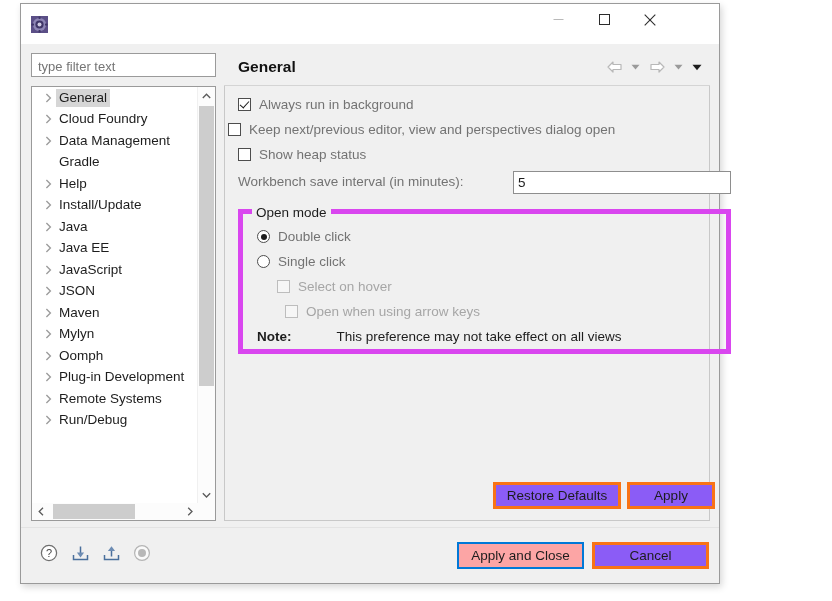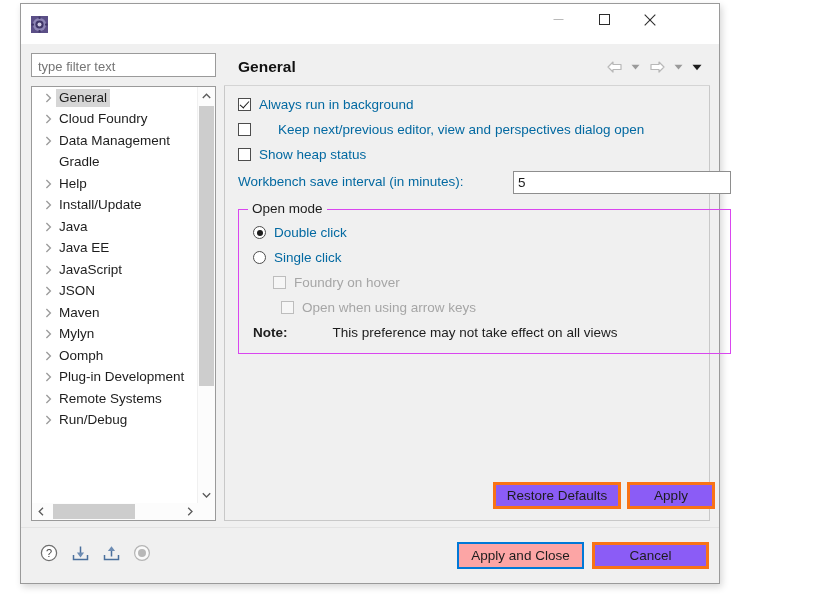--- a/index.html
+++ b/index.html
@@ -184,21 +184,21 @@
     position: absolute; left: 0; top: 33px; right: 0; bottom: 0;
     background: #f0f0f0;
     border: 1px solid #c8c8c8;
     border-top: 0;
     box-sizing: border-box;
   }
 
   .row {
     position: absolute;
     display: flex; align-items: center;
-    font-size: 13.5px; color: #0369a1;
+    font-size: 13.5px; color: #737373;
   }
 
   .cbox {
     width: 13px; height: 13px;
     border: 1px solid #4d4d4d;
     background: #fff;
     box-sizing: border-box;
     margin-right: 8px;
     position: relative;
     flex: none;
@@ -241,21 +241,21 @@
     font-family: "Liberation Sans", sans-serif;
     font-size: 13.5px;
     color: #1d1d1d;
     padding: 0 4px;
     outline: none;
   }
 
   
   .groupbox {
     position: absolute;
-    border: 1px solid #d946ef;
+    border: 5px solid #d946ef;
     box-sizing: border-box;
     text-align: right;
   }
   .group-legend {
     position: absolute;
     left: 9px; top: -9px;
     background: #f0f0f0;
     padding: 0 4px;
     font-size: 13.5px;
     color: #1d1d1d;
@@ -537,21 +537,21 @@
           </div>
         </div>
 
         <div class="pane-body">
 
           <div class="row" style="left:13px; top:11px;">
             <span class="cbox checked"></span>
             <span>Always run in background</span>
           </div>
 
-          <div class="row" style="left:13px; top:36px;gap:19px;">
+          <div class="row" style="left:3px; top:36px;">
             <span class="cbox"></span>
             <span>Keep next/previous editor, view and perspectives dialog open</span>
           </div>
 
           <div class="row" style="left:13px; top:61px;">
             <span class="cbox"></span>
             <span>Show heap status</span>
           </div>
 
           <div class="row" style="left:13px; top:88px;">
@@ -565,21 +565,21 @@
             <div class="row" style="left:14px; top:15px;">
               <span class="radio checked"></span>
               <span>Double click</span>
             </div>
             <div class="row" style="left:14px; top:40px;">
               <span class="radio"></span>
               <span>Single click</span>
             </div>
             <div class="row disabled" style="left:34px; top:65px;">
               <span class="cbox disabled"></span>
-              <span>Foundry on hover</span>
+              <span>Select on hover</span>
             </div>
             <div class="row disabled" style="left:34px; top:90px;margin-left:8px;">
               <span class="cbox disabled"></span>
               <span>Open when using arrow keys</span>
             </div>
             <div class="row note-row" style="left:14px; top:115px;">
               <b>Note:</b>
               <span style="width:5px;"></span>
               <span>This preference may not take effect on all views</span>
             </div>

